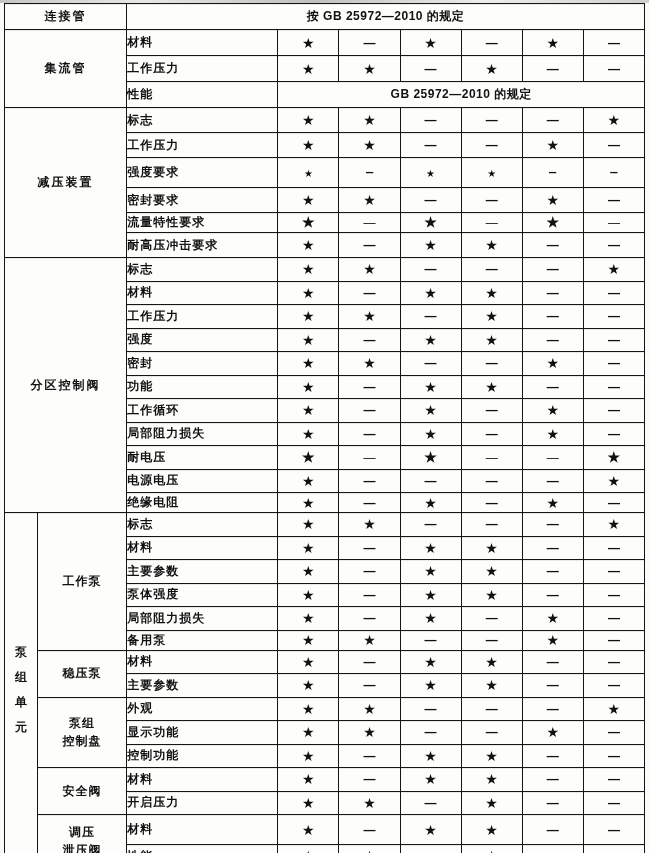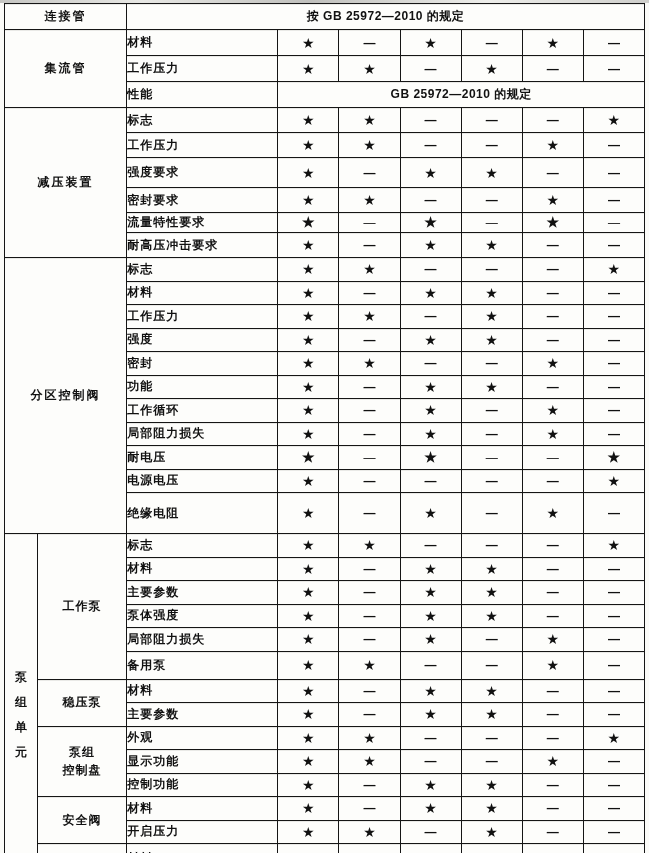--- a/index.html
+++ b/index.html
@@ -95,21 +95,21 @@
       </tr>
       <tr style="height: 25px;">
         <td class="item">工作压力</td>
         <td class="val star">★</td>
         <td class="val star">★</td>
         <td class="val">—</td>
         <td class="val">—</td>
         <td class="val star">★</td>
         <td class="val">—</td>
       </tr>
-      <tr style="height: 30px;">
+      <tr style="height: 30px; font-family: Liberation Mono, monospace;">
         <td class="item">强度要求</td>
         <td class="val star">★</td>
         <td class="val">—</td>
         <td class="val star">★</td>
         <td class="val star">★</td>
         <td class="val">—</td>
         <td class="val">—</td>
       </tr>
       <tr style="height: 25px;">
         <td class="item">密封要求</td>
@@ -222,21 +222,21 @@
       </tr>
       <tr style="height: 23.5px;">
         <td class="item">电源电压</td>
         <td class="val star">★</td>
         <td class="val">—</td>
         <td class="val">—</td>
         <td class="val">—</td>
         <td class="val">—</td>
         <td class="val star">★</td>
       </tr>
-      <tr style="height: 41px;">
+      <tr style="height: 20px;">
         <td class="item">绝缘电阻</td>
         <td class="val star">★</td>
         <td class="val">—</td>
         <td class="val star">★</td>
         <td class="val">—</td>
         <td class="val star">★</td>
         <td class="val">—</td>
       </tr>
       <tr style="height: 23.5px;">
         <td rowspan="15" class="vcat">泵
@@ -281,21 +281,21 @@
       </tr>
       <tr style="height: 23.5px;">
         <td class="item">局部阻力损失</td>
         <td class="val star">★</td>
         <td class="val">—</td>
         <td class="val star">★</td>
         <td class="val">—</td>
         <td class="val star">★</td>
         <td class="val">—</td>
       </tr>
-      <tr style="height: 28px;">
+      <tr style="height: 20px;">
         <td class="item">备用泵</td>
         <td class="val star">★</td>
         <td class="val star">★</td>
         <td class="val">—</td>
         <td class="val">—</td>
         <td class="val star">★</td>
         <td class="val">—</td>
       </tr>
       <tr style="height: 23.5px;">
         <td rowspan="2" class="sub">稳压泵</td>

